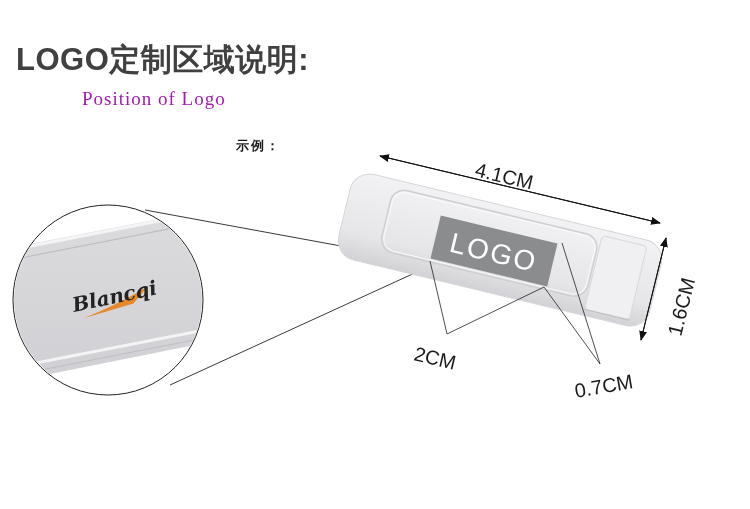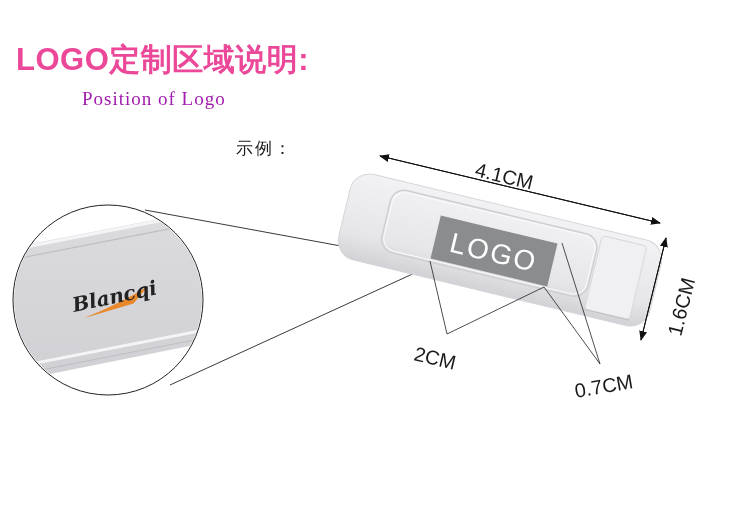--- a/index.html
+++ b/index.html
@@ -9,29 +9,29 @@
     font-family:"Liberation Sans", "DejaVu Sans", sans-serif;
     font-weight:bold; font-size:31px; letter-spacing:0.5px; line-height:40px;
   }
   .subtitle {
     position:absolute; left:82px; top:87px; margin:0;
     font-family:"Liberation Serif", "DejaVu Serif", serif;
     font-size:19px; letter-spacing:1px; line-height:24px;
   }
   .example-label {
     position:absolute; left:236px; top:137px; margin:0;
-    font-family:"DejaVu Sans", sans-serif; font-weight:normal; font-size:17px; letter-spacing:2px;
+    font-family:"DejaVu Sans", sans-serif; font-weight:bold; font-size:13px; letter-spacing:2px;
   }
   svg.diagram { position:absolute; left:0; top:0; }
   .dim-text { font-family:"Liberation Sans", "DejaVu Sans", sans-serif; font-size:20px; fill:#1a1a1a; }
 </style>
 </head>
 <body>
 
-<h1 class="title" style="color:#ec4899">LOGO定制区域说明:</h1>
+<h1 class="title" style="color:#404040">LOGO定制区域说明:</h1>
 <p class="subtitle" style="color:#a21caf">Position of Logo</p>
 <p class="example-label" style="color:#1a1a1a">示例：</p>
 
 <svg class="diagram" width="750" height="509" viewBox="0 0 750 509">
   <defs>
     <marker id="arrowhead" markerWidth="10" markerHeight="8" refX="9" refY="4" orient="auto" markerUnits="userSpaceOnUse">
       <path d="M0,0 L10,4 L0,8 Z" fill="#111"></path>
     </marker>
     <linearGradient id="bodyGrad" x1="0" y1="0" x2="0" y2="1">
       <stop offset="0" stop-color="#f2f2f4"></stop>

